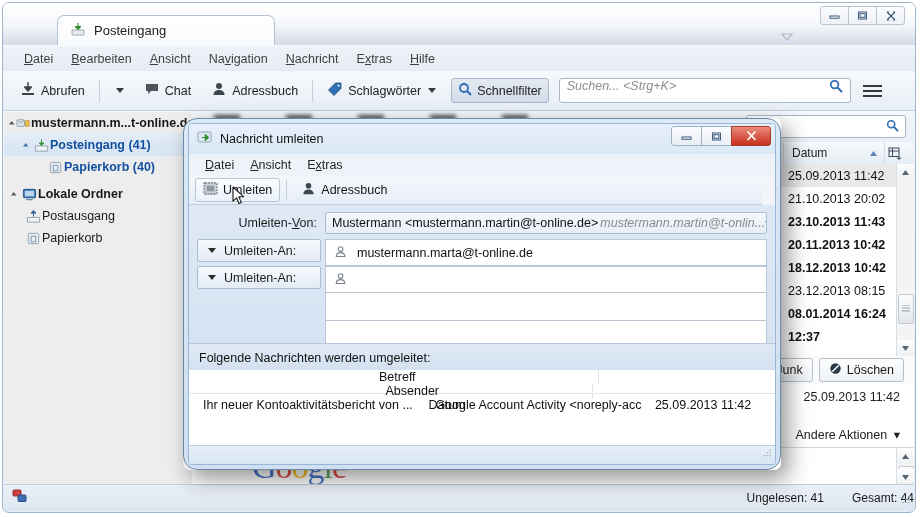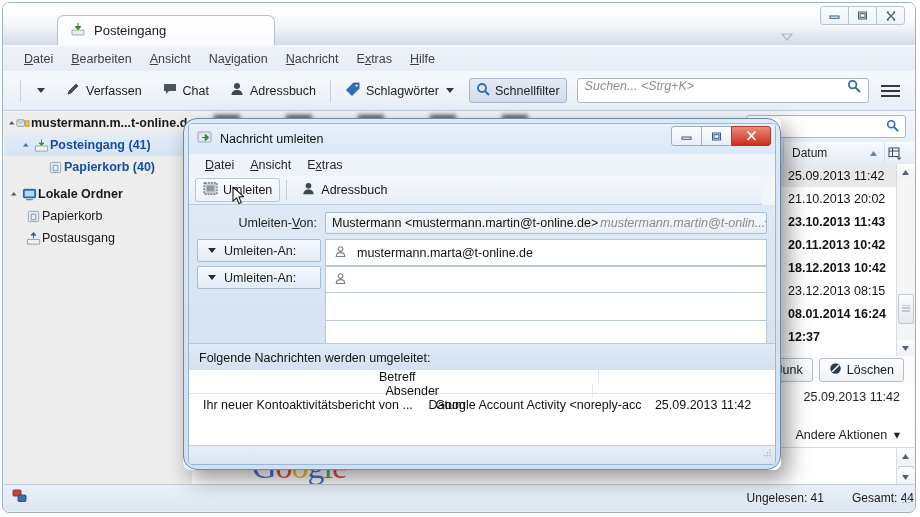--- a/index.html
+++ b/index.html
@@ -464,33 +464,34 @@
       <div class="menu-item"><u>D</u>atei</div>
       <div class="menu-item"><u>B</u>earbeiten</div>
       <div class="menu-item"><u>A</u>nsicht</div>
       <div class="menu-item">Na<u>v</u>igation</div>
       <div class="menu-item"><u>N</u>achricht</div>
       <div class="menu-item">E<u>x</u>tras</div>
       <div class="menu-item"><u>H</u>ilfe</div>
     </div>
 
     <div class="toolbar">
+      <div class="tb-btn">
+        <span>
+          <svg width="16" height="16" viewBox="0 0 16 16">
+            <path d="M2 12h12v2H2z" fill="#3a4248"></path>
+            <path d="M8 1v6M8 10 4.6 6h6.8z" fill="#3a4248" stroke="#3a4248" stroke-width="1.4" stroke-linejoin="round"></path>
+          </svg>
+        </span>
+        <span>Abrufen</span>
+      </div>
       <div class="tb-sep"></div>
       <div class="tb-btn">
           <span class="tb-caret"></span>
         </div>
 
-      <div class="tb-btn" style="margin-left:6px">
-        <span>
-          <svg width="16" height="16" viewBox="0 0 16 16">
-              <path d="M3 13l1-3 7-7 2 2-7 7z" fill="#4a5258" stroke="#343a3f" stroke-width=".8" stroke-linejoin="round"></path>
-            </svg>
-        </span>
-        <span>Verfassen</span>
-      </div>
 
       <div class="tb-btn" style="margin-left:6px">
         <span>
           <svg width="16" height="16" viewBox="0 0 16 16">
               <path d="M2 3h12v7H7l-3 3v-3H2z" fill="#4b555c"></path>
             </svg>
         </span>
         <span>Chat</span>
       </div>
 
@@ -599,35 +600,35 @@
               <rect x="3" y="4" width="10" height="6" fill="#bcd6ef"></rect>
               <path d="M4.5 13.5h7" stroke="#6d8aa6" stroke-width="1.4"></path>
             </svg>
         </span>
         <span>Lokale Ordner</span>
       </div>
 
       <div class="fold-row" style="padding-left:20px">
         <span class="ficon">
           <svg width="15" height="15" viewBox="0 0 16 16">
-              <rect x="2.5" y="2.5" width="11" height="11" rx="1.3" fill="#e8eef4" stroke="#8b98a5" stroke-width=".9"></rect>
-              <path d="M5.5 5.5h5v6h-5z" fill="none" stroke="#6d8aa6" stroke-width=".9"></path>
-            </svg>
-        </span>
-        <span>Papierkorb</span>
+              <path d="M1.5 9h13v5h-13z" fill="#eef2f6" stroke="#8b98a5" stroke-width=".9"></path>
+              <path d="M8 8V3M8 1.5 10.6 4.4H5.4z" fill="#4a86c8" stroke="#2d5f95" stroke-width="1" stroke-linejoin="round"></path>
+            </svg>
+        </span>
+        <span>Postausgang</span>
       </div>
 
       <div class="fold-row" style="padding-left:20px">
         <span class="ficon">
           <svg width="15" height="15" viewBox="0 0 16 16">
-              <path d="M1.5 9h13v5h-13z" fill="#eef2f6" stroke="#8b98a5" stroke-width=".9"></path>
-              <path d="M8 8V3M8 1.5 10.6 4.4H5.4z" fill="#4a86c8" stroke="#2d5f95" stroke-width="1" stroke-linejoin="round"></path>
-            </svg>
-        </span>
-        <span>Postausgang</span>
+              <rect x="2.5" y="2.5" width="11" height="11" rx="1.3" fill="#e8eef4" stroke="#8b98a5" stroke-width=".9"></rect>
+              <path d="M5.5 5.5h5v6h-5z" fill="none" stroke="#6d8aa6" stroke-width=".9"></path>
+            </svg>
+        </span>
+        <span>Papierkorb</span>
       </div>
     </div>
 
     <div class="msgarea">
 
       <div class="qsearch-row">
         <div class="qsearch-input">
           <span>t+K&gt;</span>
           <span>
             <svg width="13" height="13" viewBox="0 0 14 14">

